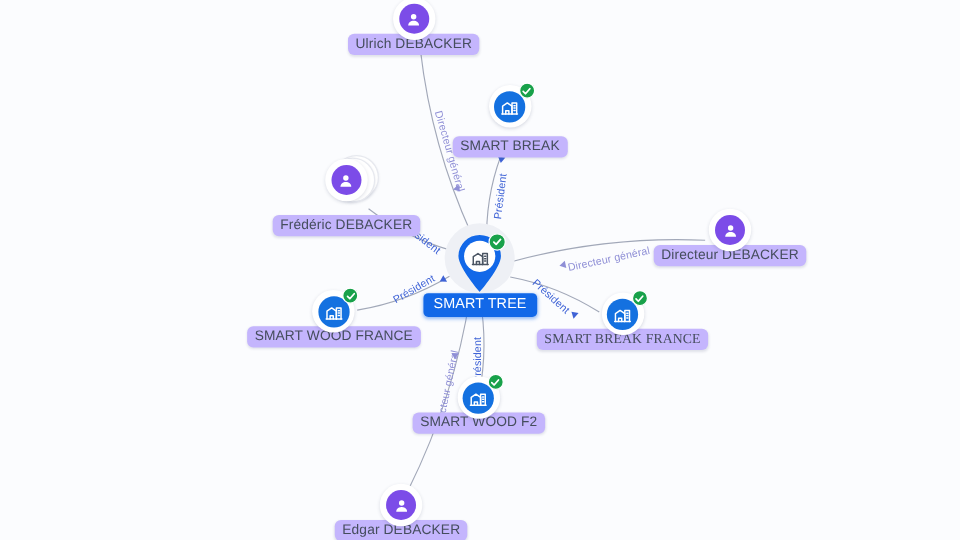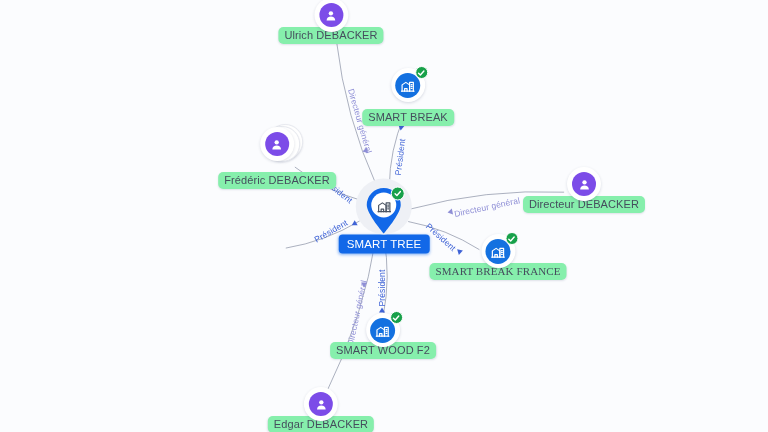--- a/index.html
+++ b/index.html
@@ -166,21 +166,21 @@
     box-sizing: border-box;
     display: flex;
     align-items: center;
     justify-content: center;
     z-index: 4;
   }
 
   
   .node-label {
     margin-top: -5px;
-    background: #86efac;
+    background: #c4b5fd;
     border-radius: 5px;
     padding: 2px 6px 3px 6px;
     font-size: 11px;
     line-height: 12px;
     color: #454d5d;
     white-space: nowrap;
     box-shadow: 0 1px 2px rgba(40,50,90,.13);
     letter-spacing: .1px;
   }
   .node-label.root {
@@ -310,42 +310,63 @@
             <div class="avatar">
               <svg width="13" height="13" viewBox="0 0 24 24" fill="#ffffff">
                 <circle cx="12" cy="8" r="4"></circle>
                 <path d="M4 21c0-4.4 3.6-7 8-7s8 2.6 8 7z"></path>
               </svg>
             </div>
           </div>
         </div>
         <div class="node-label">Directeur DEBACKER</div>
       </div>
-      <div class="node" style="left: 498px; top: 257px; font-family: Liberation Serif, serif;">
+      <div class="node" style="left: 267px; top: 255px;">
         <div class="company-badge">
           <div class="disc">
             <div class="inner">
               <svg width="15" height="15" viewBox="0 0 24 24" fill="none" stroke="#ffffff" stroke-width="1.9" stroke-linecap="round" stroke-linejoin="round">
                 <path d="M2 21h20"></path>
                 <path d="M3 21V11l6-4 6 4v10"></path>
                 <path d="M15 21V7h6v14"></path>
                 <path d="M7 21v-4h4v4"></path>
                 <path d="M17.5 10.5h1.5M17.5 13.5h1.5M17.5 16.5h1.5"></path>
               </svg>
             </div>
           </div>
           <div class="check">
             <svg width="8" height="8" viewBox="0 0 24 24" fill="none" stroke="#ffffff" stroke-width="4.2" stroke-linecap="round" stroke-linejoin="round">
               <path d="M4 12.5l5.5 5.5L20 6"></path>
             </svg>
           </div>
         </div>
+        <div class="node-label">SMART WOOD FRANCE</div>
+      </div>
+      <div class="node" style="left: 498px; top: 257px; font-family: Liberation Serif, serif;">
+        <div class="company-badge">
+          <div class="disc">
+            <div class="inner">
+              <svg width="15" height="15" viewBox="0 0 24 24" fill="none" stroke="#ffffff" stroke-width="1.9" stroke-linecap="round" stroke-linejoin="round">
+                <path d="M2 21h20"></path>
+                <path d="M3 21V11l6-4 6 4v10"></path>
+                <path d="M15 21V7h6v14"></path>
+                <path d="M7 21v-4h4v4"></path>
+                <path d="M17.5 10.5h1.5M17.5 13.5h1.5M17.5 16.5h1.5"></path>
+              </svg>
+            </div>
+          </div>
+          <div class="check">
+            <svg width="8" height="8" viewBox="0 0 24 24" fill="none" stroke="#ffffff" stroke-width="4.2" stroke-linecap="round" stroke-linejoin="round">
+              <path d="M4 12.5l5.5 5.5L20 6"></path>
+            </svg>
+          </div>
+        </div>
         <div class="node-label">SMART BREAK FRANCE</div>
       </div>
-      <div class="node" style="left: 383px; top: 336px;">
+      <div class="node" style="left: 383px; top: 324px;">
         <div class="company-badge">
           <div class="disc">
             <div class="inner">
               <svg width="15" height="15" viewBox="0 0 24 24" fill="none" stroke="#ffffff" stroke-width="1.9" stroke-linecap="round" stroke-linejoin="round">
                 <path d="M2 21h20"></path>
                 <path d="M3 21V11l6-4 6 4v10"></path>
                 <path d="M15 21V7h6v14"></path>
                 <path d="M7 21v-4h4v4"></path>
                 <path d="M17.5 10.5h1.5M17.5 13.5h1.5M17.5 16.5h1.5"></path>
               </svg>

